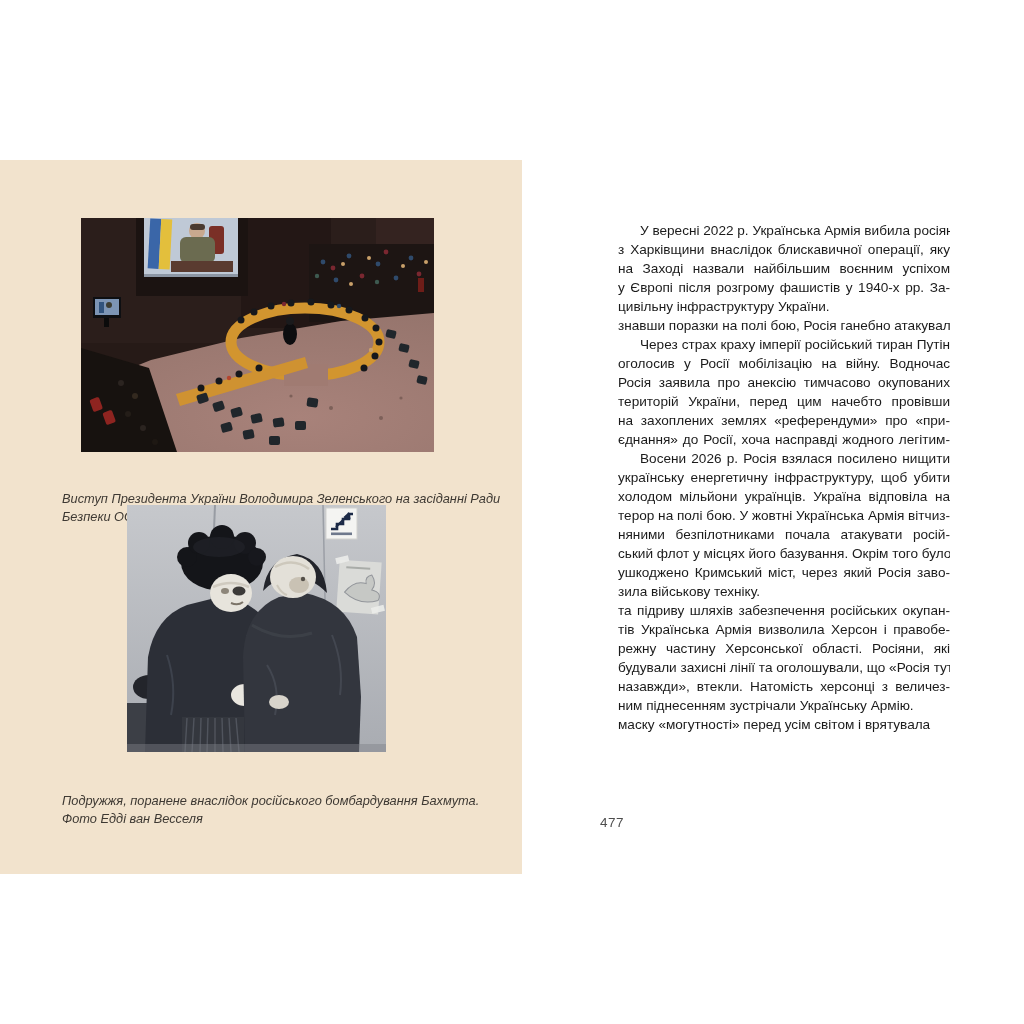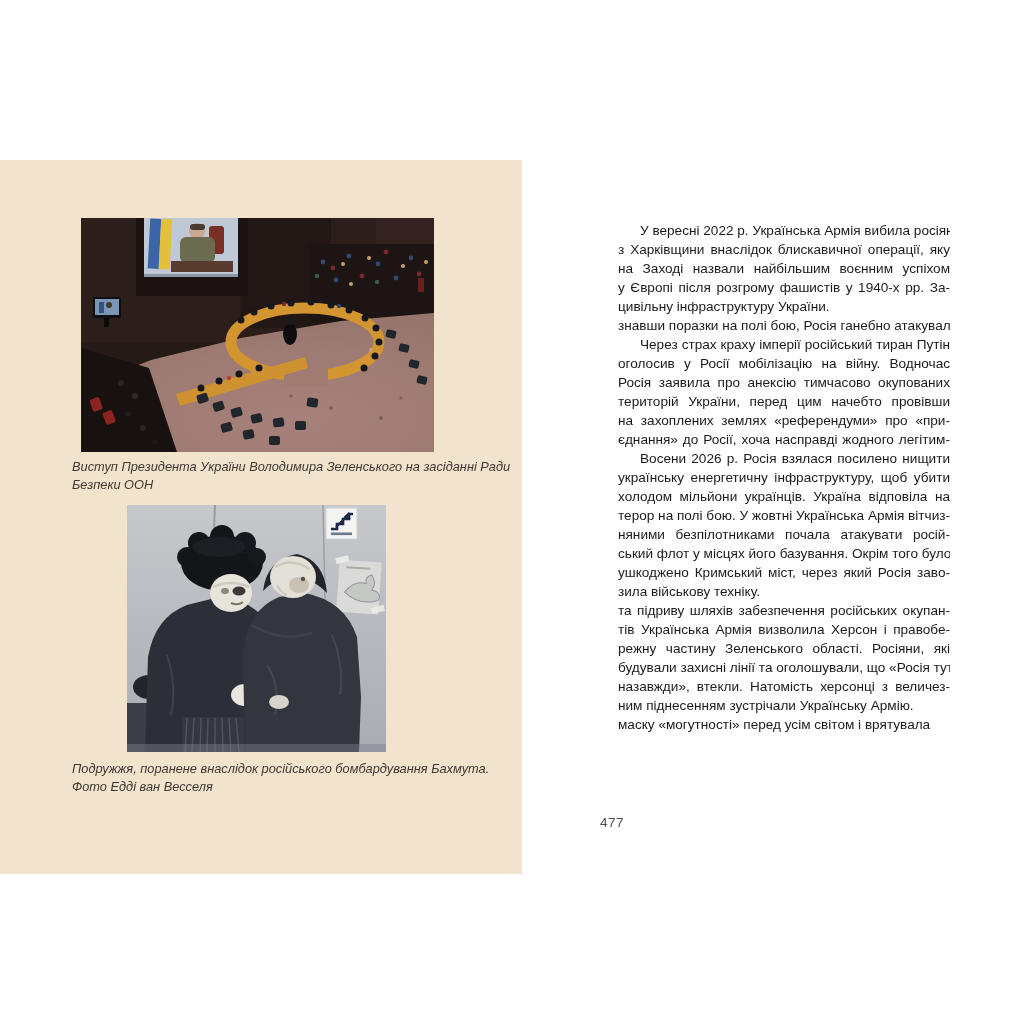--- a/index.html
+++ b/index.html
@@ -14,22 +14,22 @@
 
   .spread{position:absolute;left:0;top:160px;width:1024px;height:714px;}
   .left-page{position:absolute;left:0;top:0;width:522px;height:714px;background:var(--left-page-bg);}
   .right-page{position:absolute;left:522px;top:0;width:502px;height:714px;background:var(--page-background);}
 
   .photo{position:absolute;display:block;overflow:hidden;}
   .photo svg{display:block;width:100%;height:100%;}
   .photo-1{left:81px;top:58px;width:353px;height:234px;}
   .photo-2{left:127px;top:345px;width:259px;height:247px;}
 
-  .caption{position:absolute;left:72px;width:440px;font-style:italic;
-           font-size:12.8px;line-height:17.5px;color:var(--caption-text);}
+  .caption{position:absolute;left:62px;width:440px;font-style:italic;
+           font-size:12.8px;line-height:17.5px;color:var(--caption-text);margin-top:32px;}
   .caption-1{top:298px;}
   .caption-2{top:600px;}
 
   .body-text{position:absolute;left:77px;top:61px;width:351px;
              font-size:13.6px;line-height:19px;color:var(--body-text);}
   .body-text .line{text-align:justify;text-align-last:justify;overflow:hidden;white-space:nowrap;margin-left:19px;}
   .body-text .line.first{padding-left:22px;}
   .body-text .line.last{text-align-last:left;}
 
   .page-number{position:absolute;left:78px;top:655px;font-size:13.5px;color:#4d4d4d;letter-spacing:.5px;}
@@ -306,21 +306,21 @@
           <div class="line">холодом мільйони українців. Україна відповіла на</div>
           <div class="line">терор на полі бою. У жовтні Українська Армія вітчиз-</div>
           <div class="line">няними безпілотниками почала атакувати росій-</div>
           <div class="line">ський флот у місцях його базування. Окрім того було</div>
           <div class="line">ушкоджено Кримський міст, через який Росія заво-</div>
           <div class="line last">зила військову техніку.</div>
         </div>
         <div class="para">
           <div class="line">та підриву шляхів забезпечення російських окупан-</div>
           <div class="line">тів Українська Армія визволила Херсон і правобе-</div>
-          <div class="line">режну частину Зеленського області. Росіяни, які</div>
+          <div class="line">режну частину Херсонської області. Росіяни, які</div>
           <div class="line">будували захисні лінії та оголошували, що «Росія тут</div>
           <div class="line">назавжди», втекли. Натомість херсонці з величез-</div>
           <div class="line last">ним піднесенням зустрічали Українську Армію.</div>
         </div>
         <div class="para">
           <div class="line last">маску «могутності» перед усім світом і врятувала</div>
         </div>
       </div>
     <div class="page-number">477</div>
   </div>

